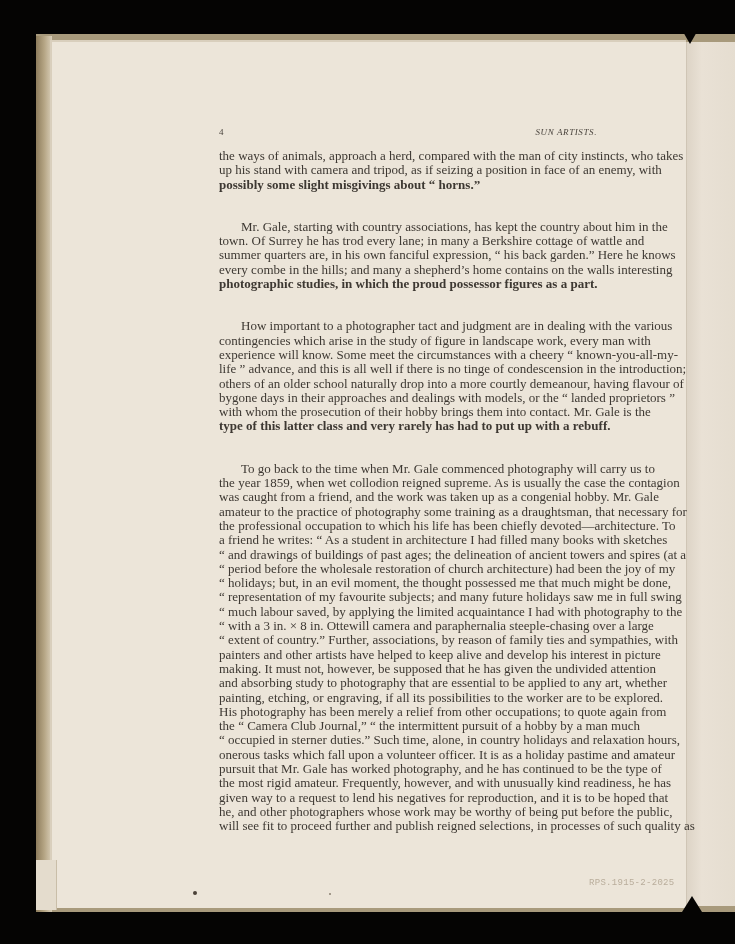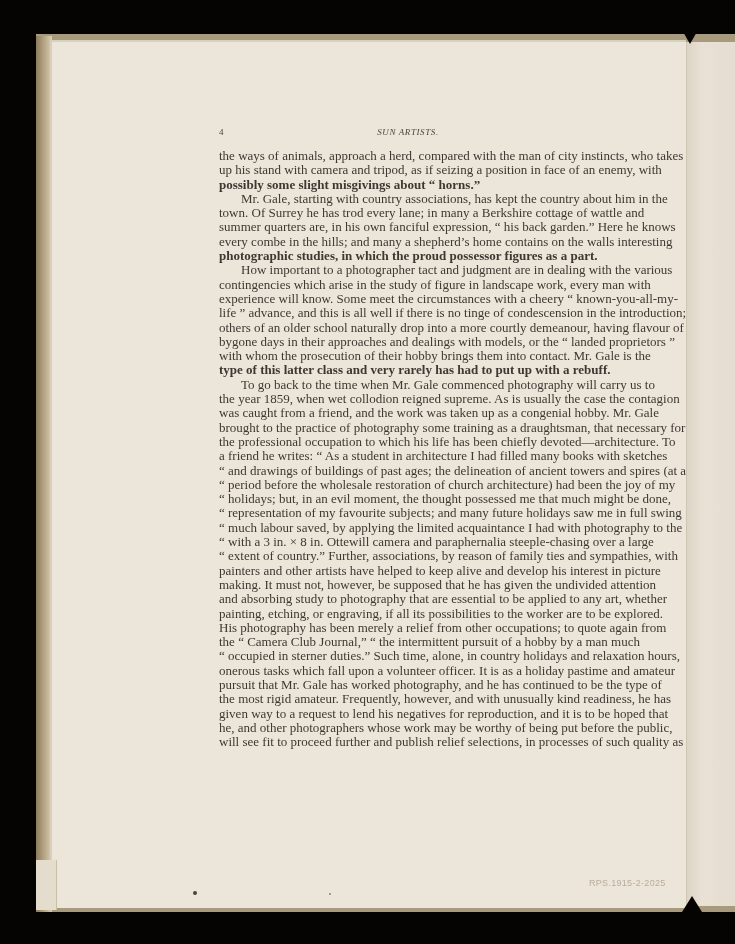--- a/index.html
+++ b/index.html
@@ -41,36 +41,36 @@
       border-bottom: 16px solid #050403;
     }
     .running-head {
       position: absolute; left: 219px; top: 127px; width: 378px; height: 16px;
       font-size: 9.5px; color: #4a443d;
     }
     .page-number {
       position: absolute; left: 0; top: 0; font-size: 9px;
     }
     .running-title {
-      position: absolute; left: 0; right: 0; top: 0; text-align: center;
+      position: absolute; left: 0; right: 0; top: 0; text-align: right;
       font-style: italic; letter-spacing: 0.6px; font-size: 9px;
     }
     .body-text {
       position: absolute; left: 219px; top: 149px; width: 378px;
       color: #3d3832; font-size: 13px; line-height: 14.3px;
     }
     .line {
       display: block; white-space: nowrap; height: 14.3px;
       text-align: justify; text-align-last: justify;
     }
     .line.last { text-align-last: left; font-weight: bold; }
-    .line.indent { padding-left: 22px; }
+    .line.indent { padding-left: 22px; margin-top: 28px; }
     .pencil-accession {
       position: absolute; left: 589px; top: 878px;
-      font-family: Liberation Sans, sans-serif;
+      font-family: Liberation Mono, monospace;
       font-size: 9px; color: #b9ad9b; letter-spacing: 0.3px; text-align: right;
     }
     .blot {
       position: absolute; border-radius: 50%; background: #4b4238;
     }
   </style>
 </head>
 <body>
 
 <div class="backing-board"></div>
@@ -100,21 +100,21 @@
     <span class="line">contingencies which arise in the study of figure in landscape work, every man with</span>
     <span class="line">experience will know.  Some meet the circumstances with a cheery “ known-you-all-my-</span>
     <span class="line">life ” advance, and this is all well if there is no tinge of condescension in the introduction;</span>
     <span class="line">others of an older school naturally drop into a more courtly demeanour, having flavour of</span>
     <span class="line">bygone days in their approaches and dealings with models, or the “ landed proprietors ”</span>
     <span class="line">with whom the prosecution of their hobby brings them into contact.  Mr. Gale is the</span>
     <span class="line last">type of this latter class and very rarely has had to put up with a rebuff.</span>
     <span class="line indent">To go back to the time when Mr. Gale commenced photography will carry us to</span>
     <span class="line">the year 1859, when wet collodion reigned supreme.  As is usually the case the contagion</span>
     <span class="line">was caught from a friend, and the work was taken up as a congenial hobby.  Mr. Gale</span>
-    <span class="line">brought to the practice of photography some training as a draughtsman, that necessary for</span>
+    <span class="line">amateur to the practice of photography some training as a draughtsman, that necessary for</span>
     <span class="line">the professional occupation to which his life has been chiefly devoted—architecture.  To</span>
     <span class="line">a friend he writes: “ As a student in architecture I had filled many books with sketches</span>
     <span class="line">“ and drawings of buildings of past ages; the delineation of ancient towers and spires (at a</span>
     <span class="line">“ period before the wholesale restoration of church architecture) had been the joy of my</span>
     <span class="line">“ holidays; but, in an evil moment, the thought possessed me that much might be done,</span>
     <span class="line">“ representation of my favourite subjects; and many future holidays saw me in full swing</span>
     <span class="line">“ much labour saved, by applying the limited acquaintance I had with photography to the</span>
     <span class="line">“ with a 3 in. × 8 in. Ottewill camera and paraphernalia steeple-chasing over a large</span>
     <span class="line">“ extent of country.”  Further, associations, by reason of family ties and sympathies, with</span>
     <span class="line">painters and other artists have helped to keep alive and develop his interest in picture</span>
@@ -122,19 +122,19 @@
     <span class="line">and absorbing study to photography that are essential to be applied to any art, whether</span>
     <span class="line">painting, etching, or engraving, if all its possibilities to the worker are to be explored.</span>
     <span class="line">His photography has been merely a relief from other occupations; to quote again from</span>
     <span class="line">the “ Camera Club Journal,” “ the intermittent pursuit of a hobby by a man much</span>
     <span class="line">“ occupied in sterner duties.”  Such time, alone, in country holidays and relaxation hours,</span>
     <span class="line">onerous tasks which fall upon a volunteer officer.  It is as a holiday pastime and amateur</span>
     <span class="line">pursuit that Mr. Gale has worked photography, and he has continued to be the type of</span>
     <span class="line">the most rigid amateur.  Frequently, however, and with unusually kind readiness, he has</span>
     <span class="line">given way to a request to lend his negatives for reproduction, and it is to be hoped that</span>
     <span class="line">he, and other photographers whose work may be worthy of being put before the public,</span>
-    <span class="line">will see fit to proceed further and publish relief selections, in processes of such quality as</span>
+    <span class="line">will see fit to proceed further and publish reigned selections, in processes of such quality as</span>
   </div>
 
 <div class="pencil-accession">RPS.1915-2-2025</div>
 
 <div class="blot" style="left:193px; top:891px; width:4px; height:4px;"></div>
 <div class="blot" style="left:329px; top:893px; width:2px; height:2px; background:#8a7f70;"></div>
 
 </body></html>

